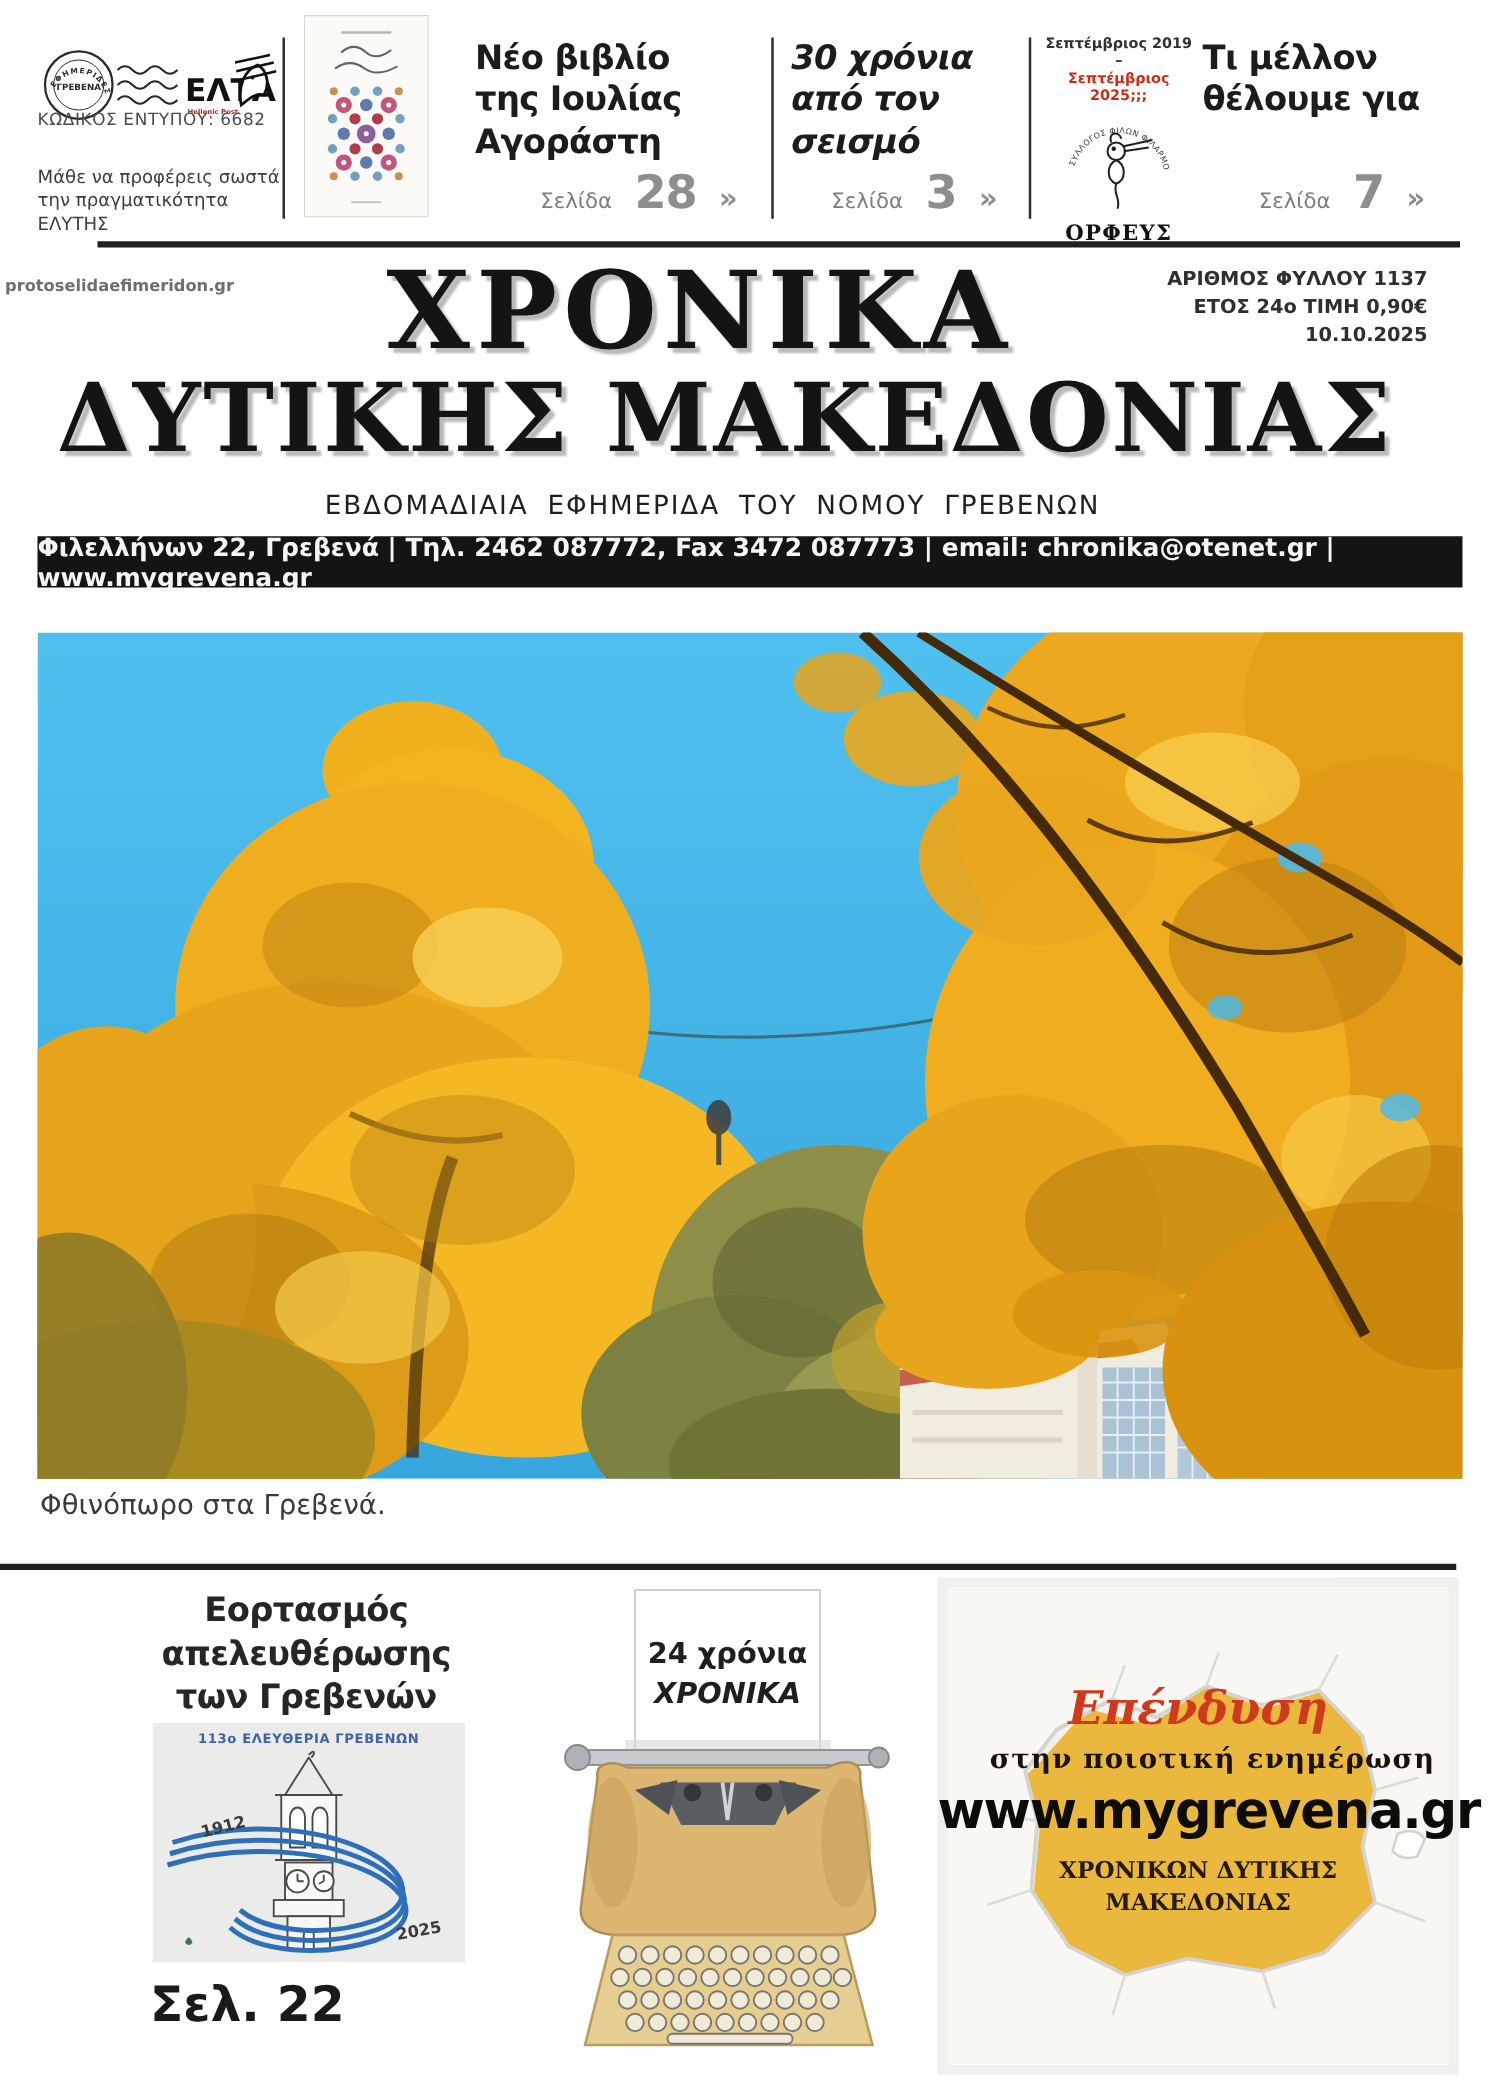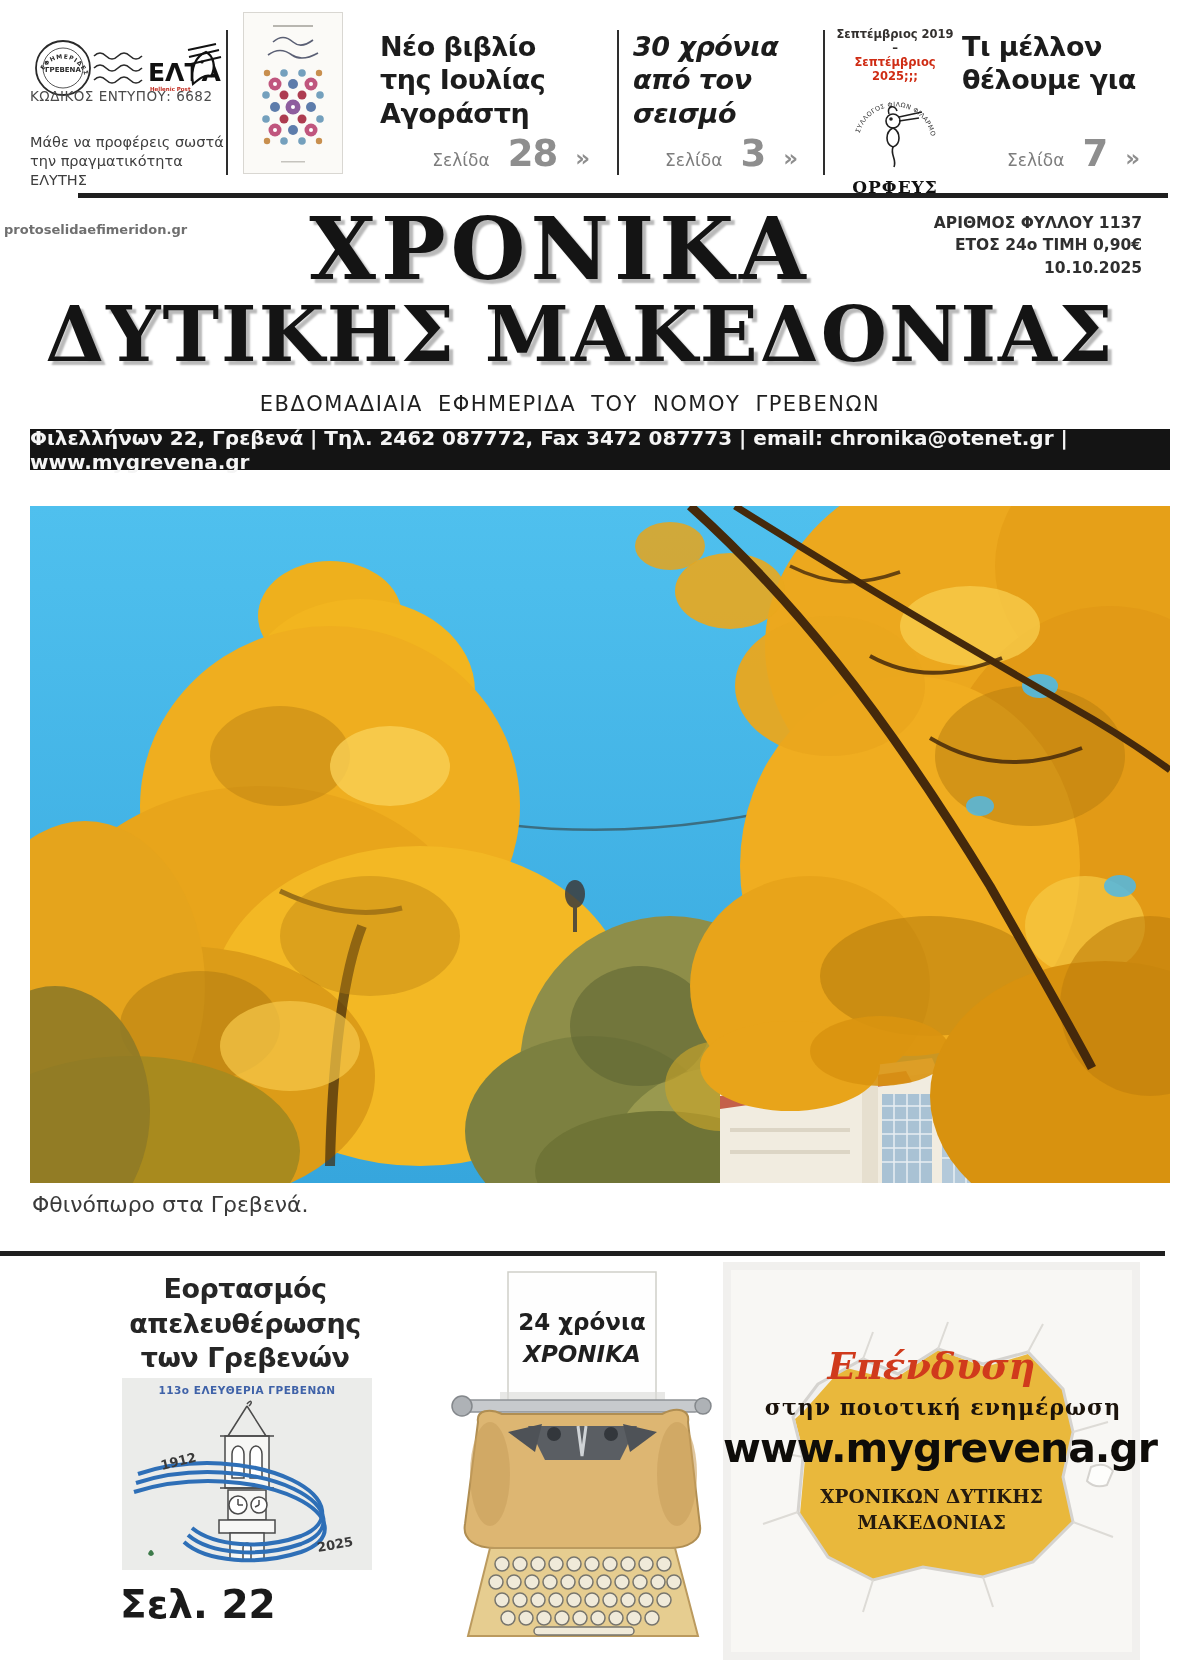--- a/index.html
+++ b/index.html
@@ -398,21 +398,21 @@
           <circle cx="130" cy="354" r="7"></circle>
           <circle cx="148" cy="354" r="7"></circle>
         <circle cx="166" cy="354" r="7"></circle>
           <circle cx="184" cy="354" r="7"></circle>
           <circle cx="202" cy="354" r="7"></circle>
         <rect x="84" y="363" width="100" height="8" rx="4"></rect>
       </g>
     </g>
   </svg>
 
-  <div class="abs ad-box" style="left:723px;top:1262px;width:417px;height:398px;">
+  <div class="abs ad-box" style="left:750px;top:1262px;width:417px;height:398px;">
     <svg width="417" height="398" viewBox="0 0 417 398" style="position:absolute;left:0;top:0;">
       <rect x="0" y="0" width="417" height="398" fill="#f1f0ee"></rect>
       <polygon points="80,150 120,105 170,118 215,88 262,105 305,92 342,128 352,172 342,216 352,262 310,302 262,317 202,307 152,320 107,297 77,252 82,197 72,157" fill="#e9b83c"></polygon>
       <path fill="#f8f7f4" fill-rule="evenodd" stroke="none" d="
         M8,8 L409,8 L409,390 L8,390 Z
         M95,122 L140,97 L175,112 L215,87 L260,102 L305,90 L340,127 L350,170 L340,215 L350,260 L310,300 L260,315 L200,305 L150,318 L105,295 L75,250 L80,195 L70,155 Z"></path>
       <path d="M95,122 L140,97 L175,112 L215,87 L260,102 L305,90 L340,127 L350,170 L340,215 L350,260 L310,300 L260,315 L200,305 L150,318 L105,295 L75,250 L80,195 L70,155 Z" fill="none" stroke="#d5d3cf" stroke-width="3"></path>
       <g stroke="#dddbd6" stroke-width="2" fill="none">
         <path d="M140,97 L150,70 M215,87 L225,60 M305,90 L320,62 M350,170 L385,160 M350,260 L390,275 M150,318 L140,350 M260,315 L270,345 M75,250 L40,262 M80,195 L42,188"></path>
       </g>

